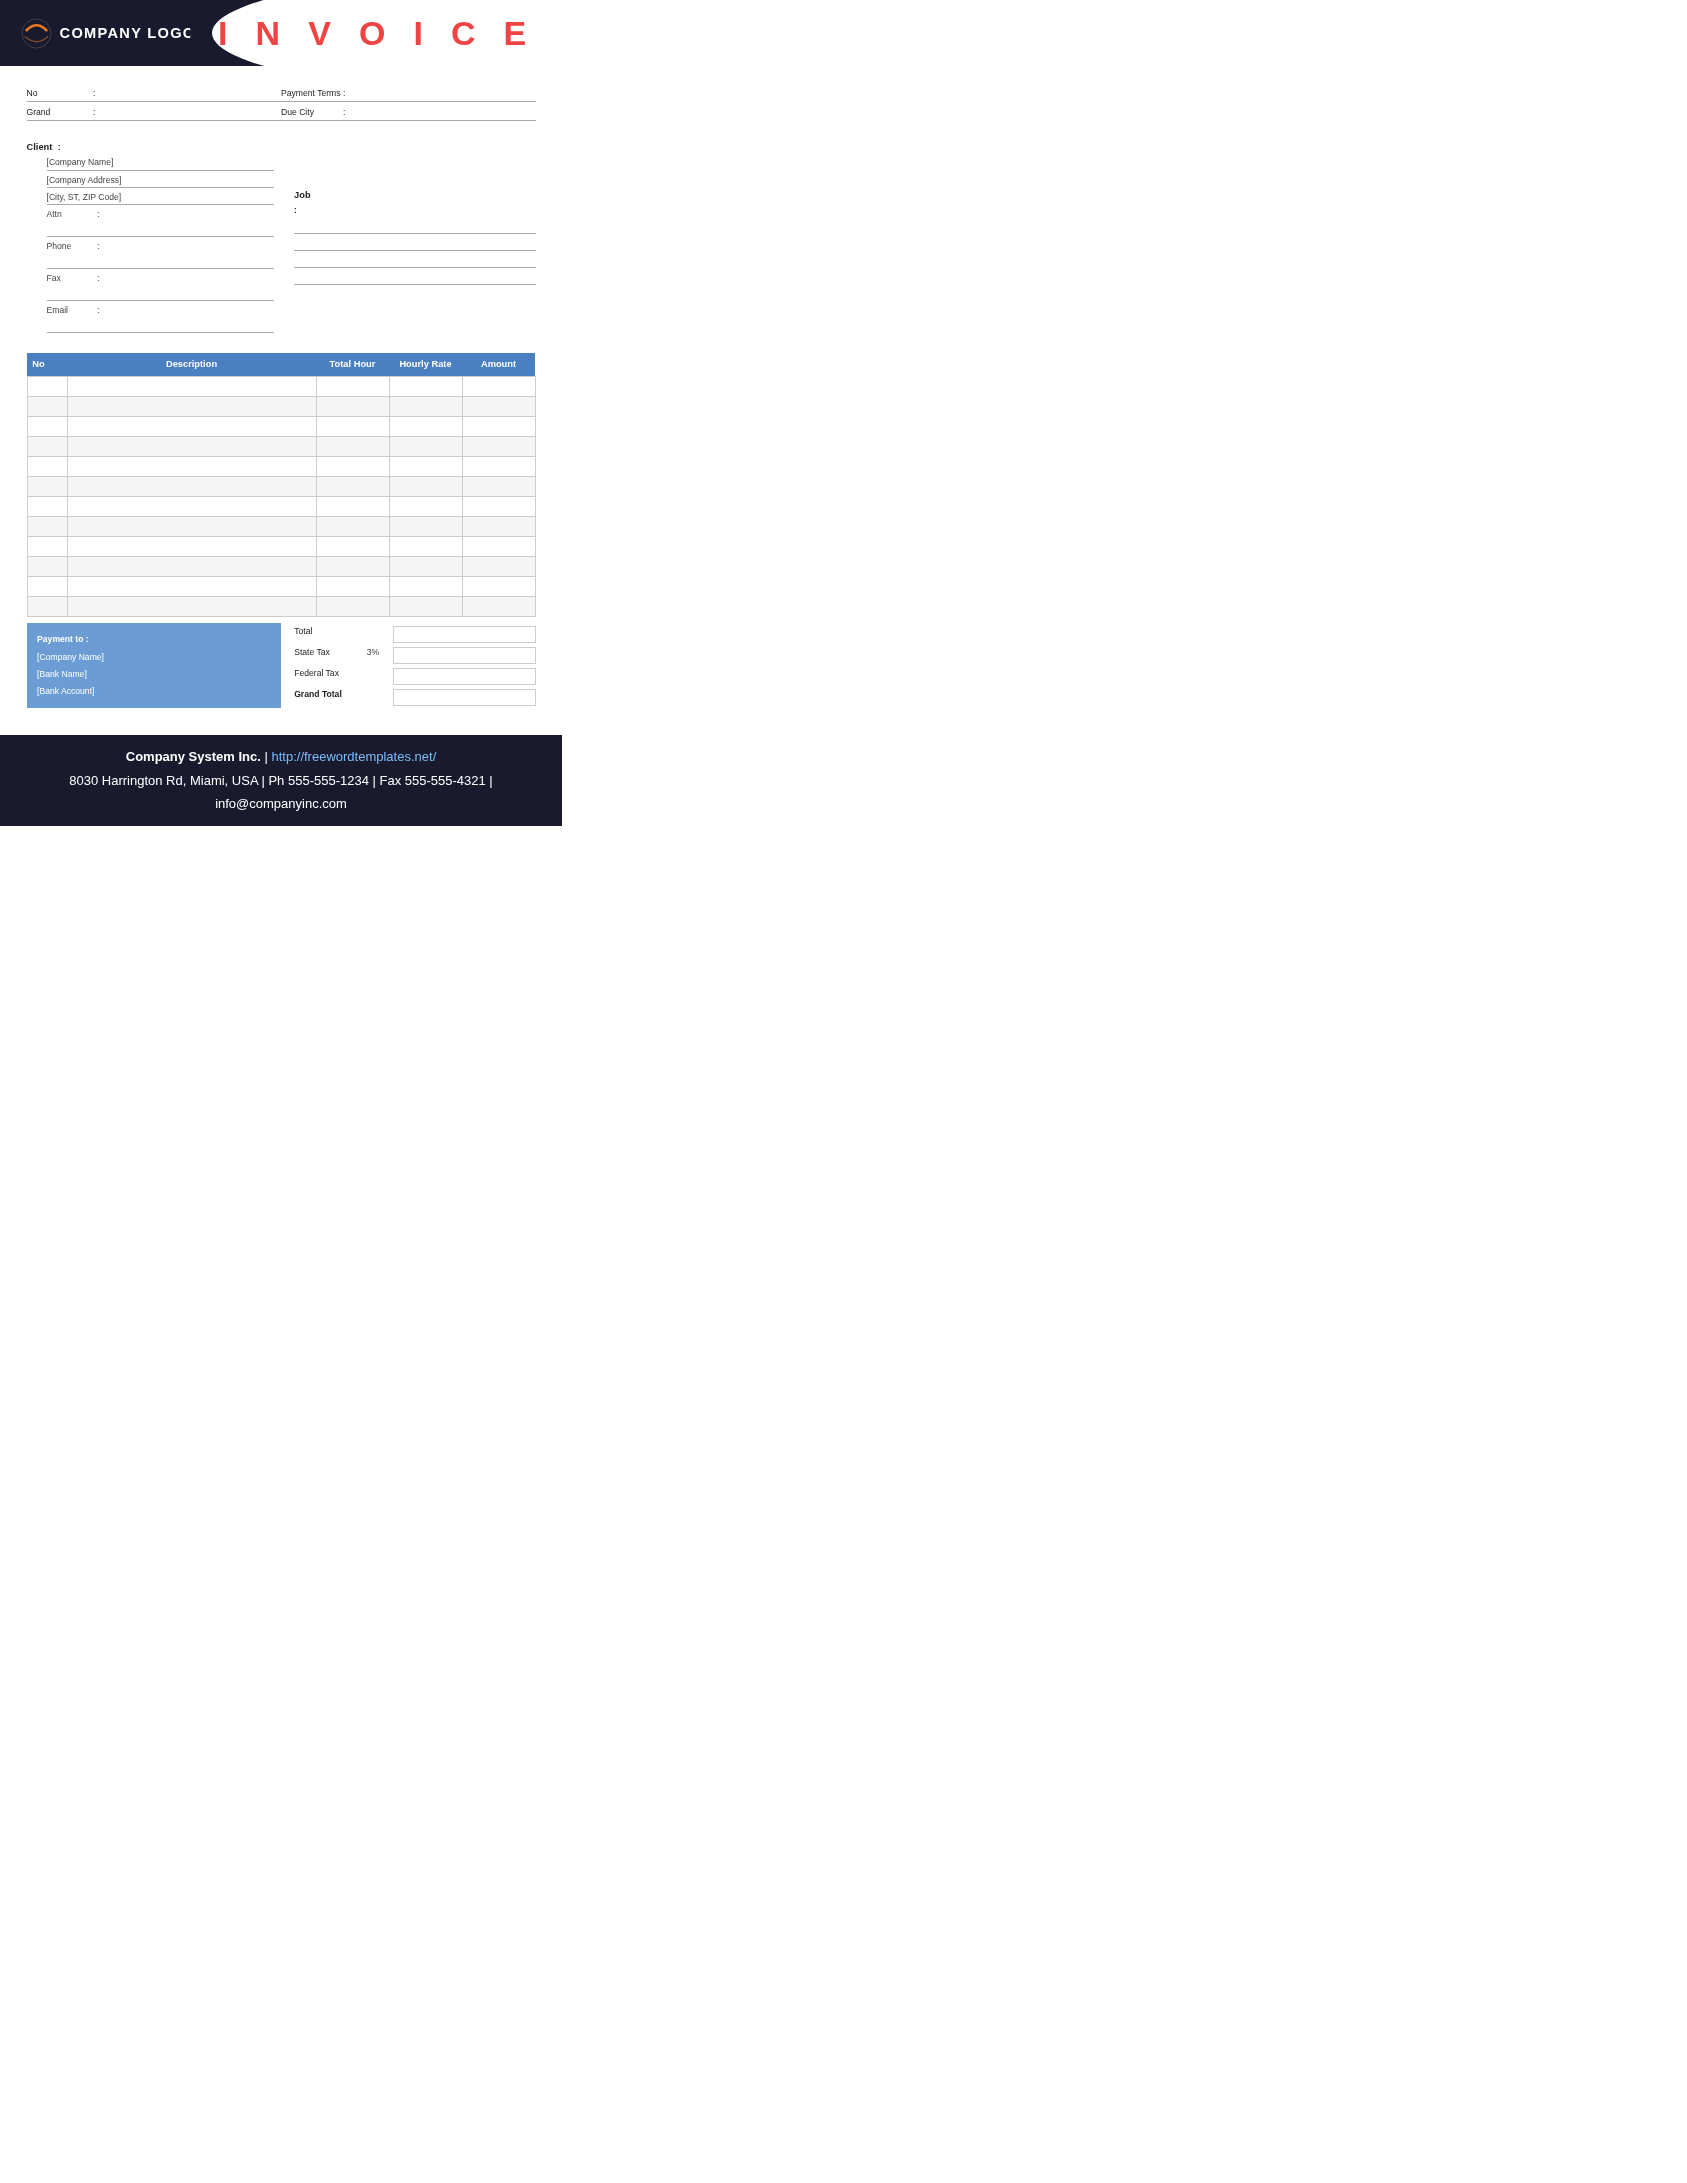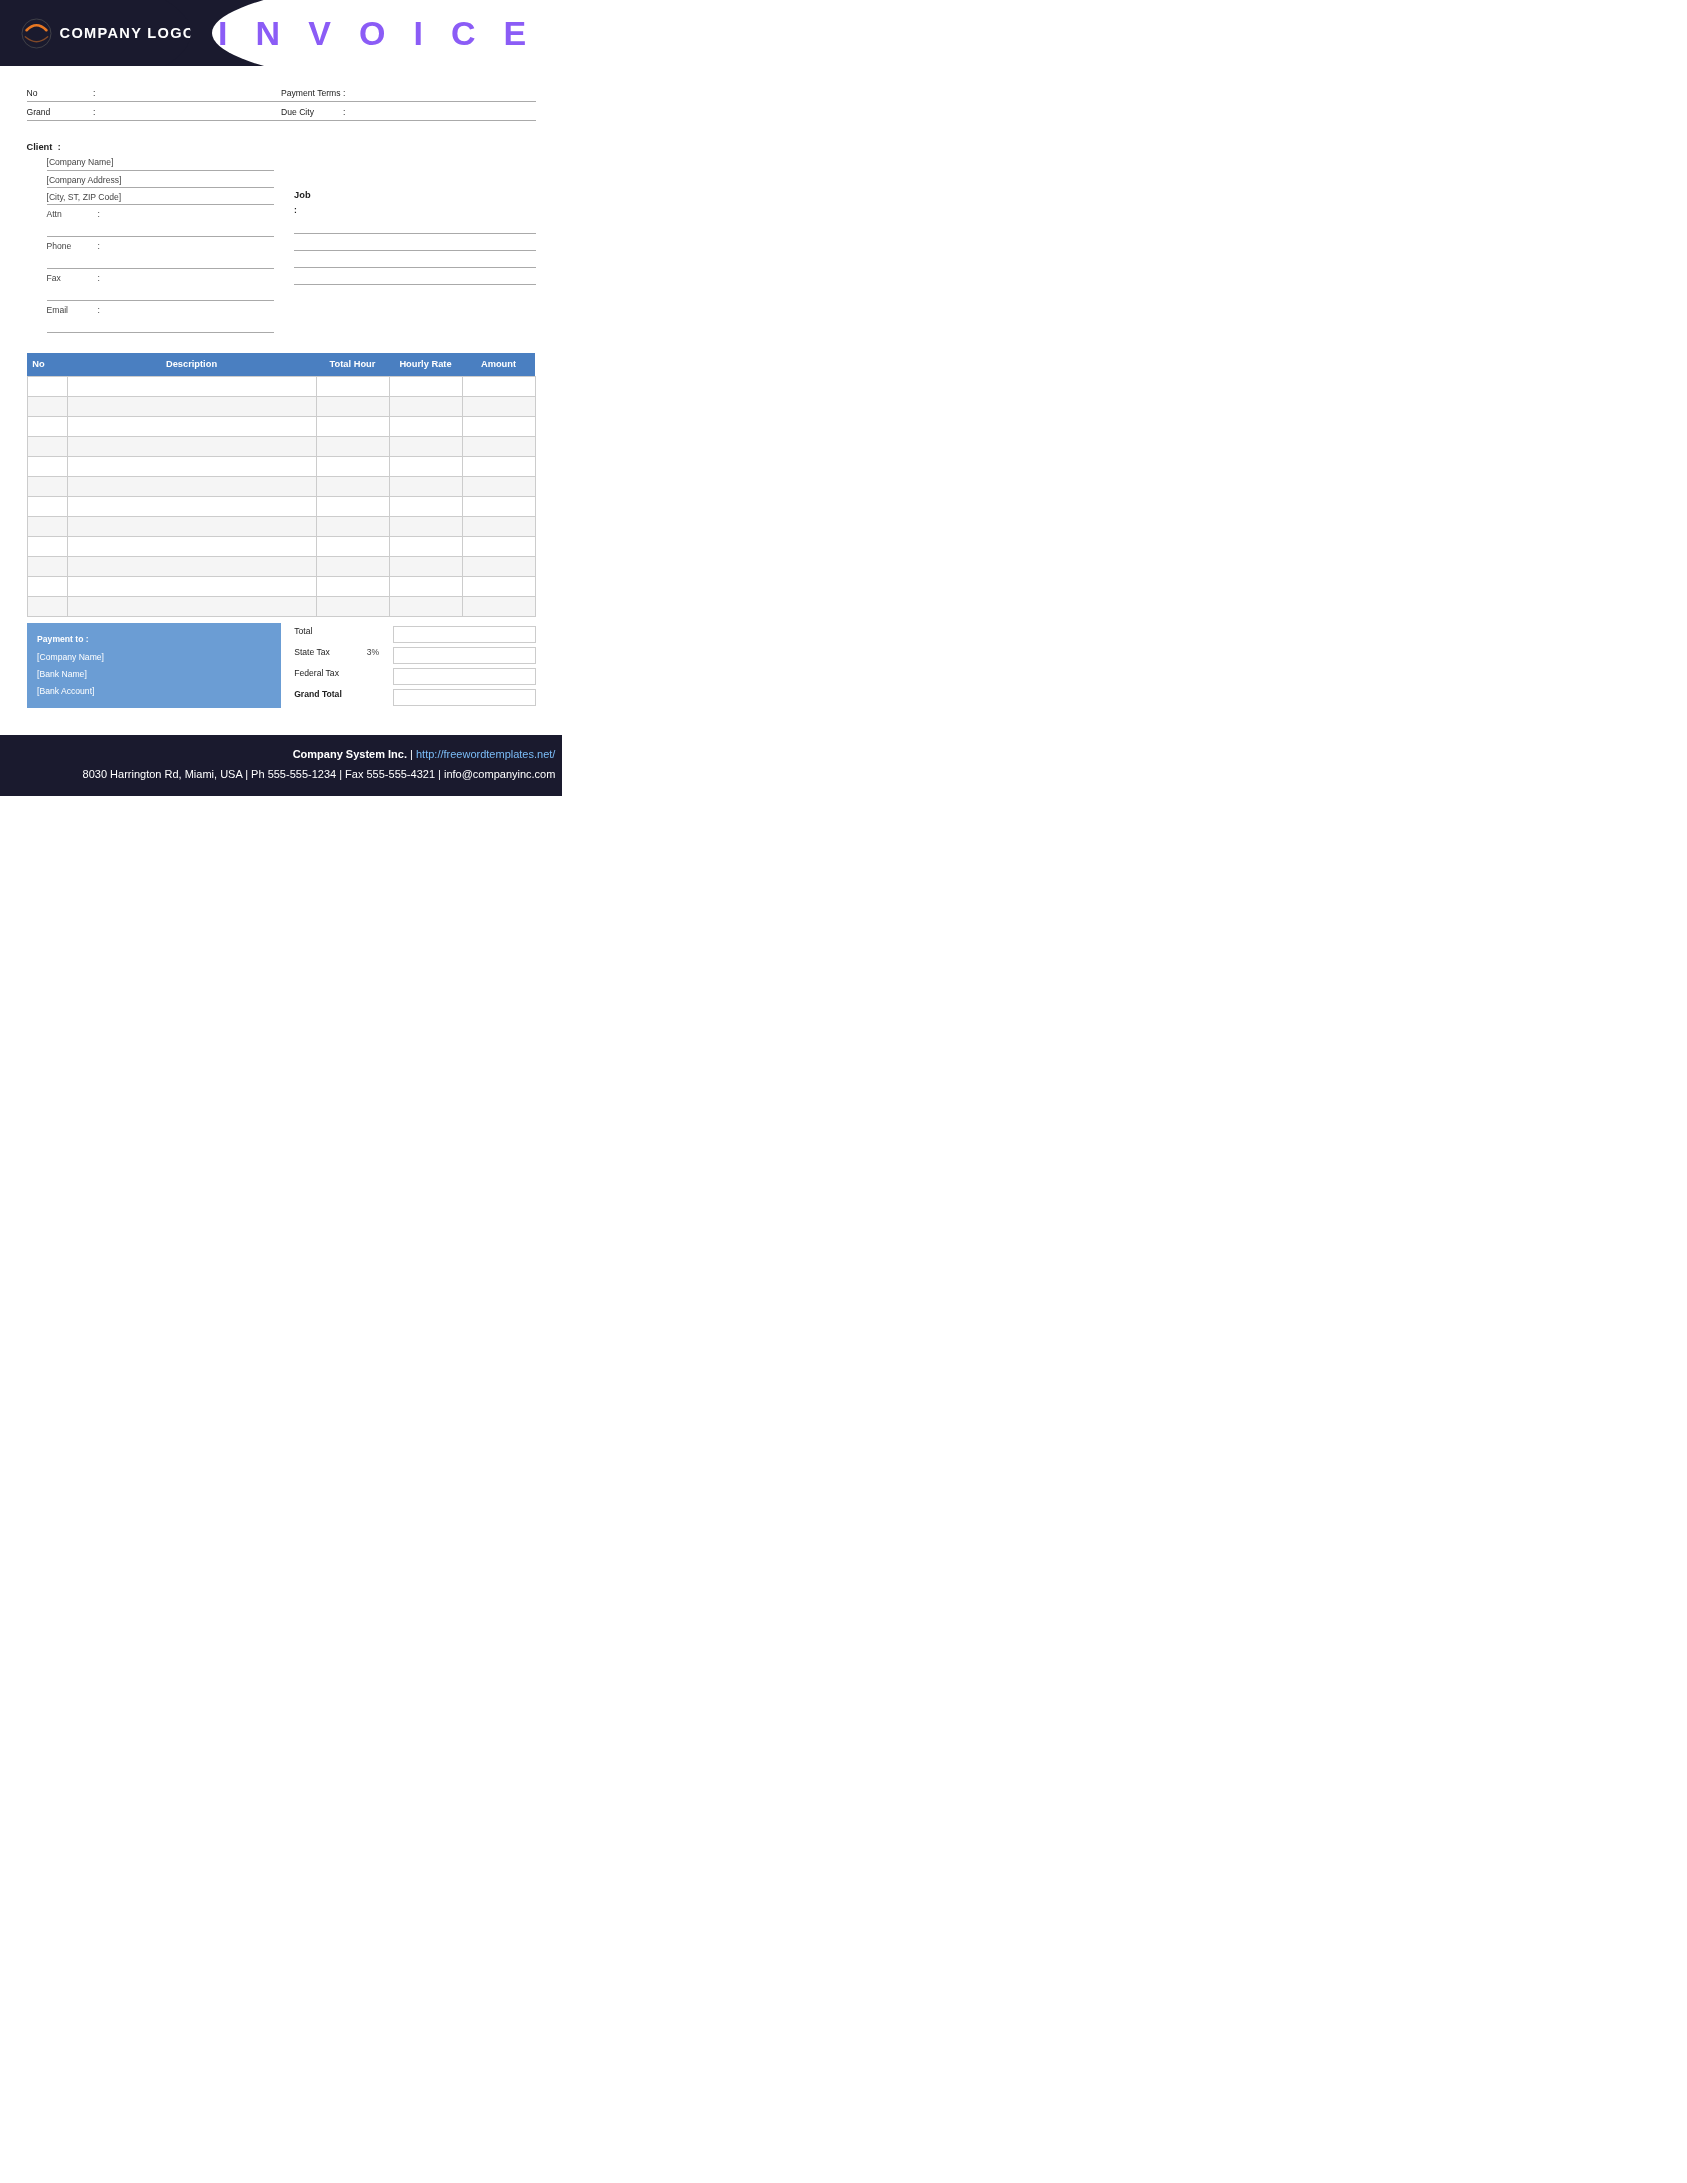--- a/index.html
+++ b/index.html
@@ -56,21 +56,21 @@
       justify-content: flex-end;
       padding-right: 26.5px;
       background: #fff;
       clip-path: ellipse(110% 100% at 110% 50%);
     }
 
     .invoice-title {
       font-size: 34px;
       font-weight: 900;
       letter-spacing: 9.3px;
-      color: #8b5cf6;
+      color: #ef4444;
       font-family: Arial, sans-serif;
     }
 
     
     .meta-section {
       padding: 18.5px 26.5px 6.6px 26.5px;
     }
 
     .meta-row {
       display: flex;
@@ -296,23 +296,23 @@
       border: 0.7px solid #ccc;
       height: 17px;
       background: #fff;
     }
 
     
     .page-footer {
       margin-top: 26.5px;
       background: #1a1a2e;
       color: #fff;
-      text-align: right;
+      text-align: center;
       padding: 10.6px 6.6px;
-      font-size: 11px;
+      font-size: 13px;
       line-height: 1.8;
     }
 
     .page-footer a {
       color: #7bbcf7;
       text-decoration: none;
     }
 
     .page-footer .company-name {
       font-weight: bold;

